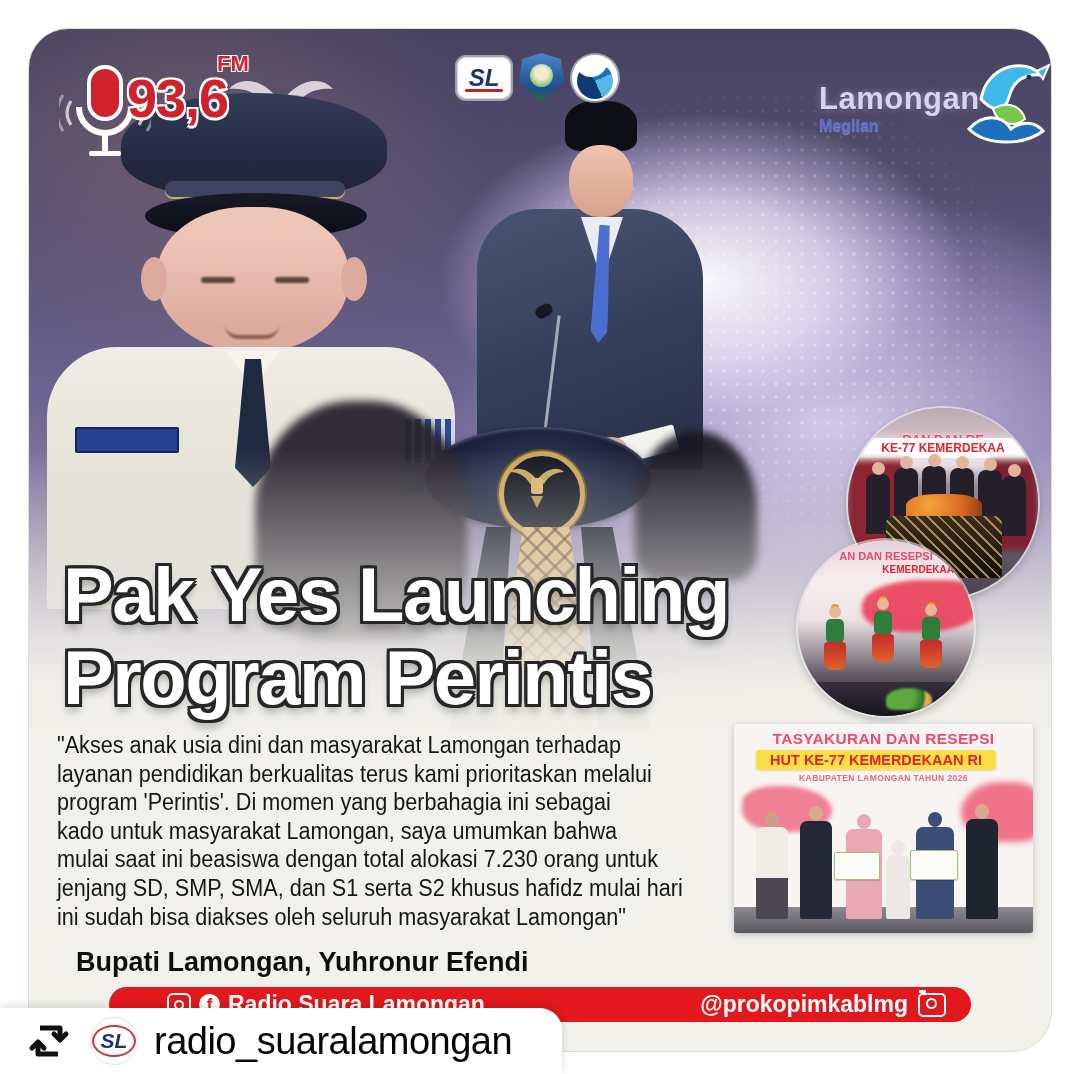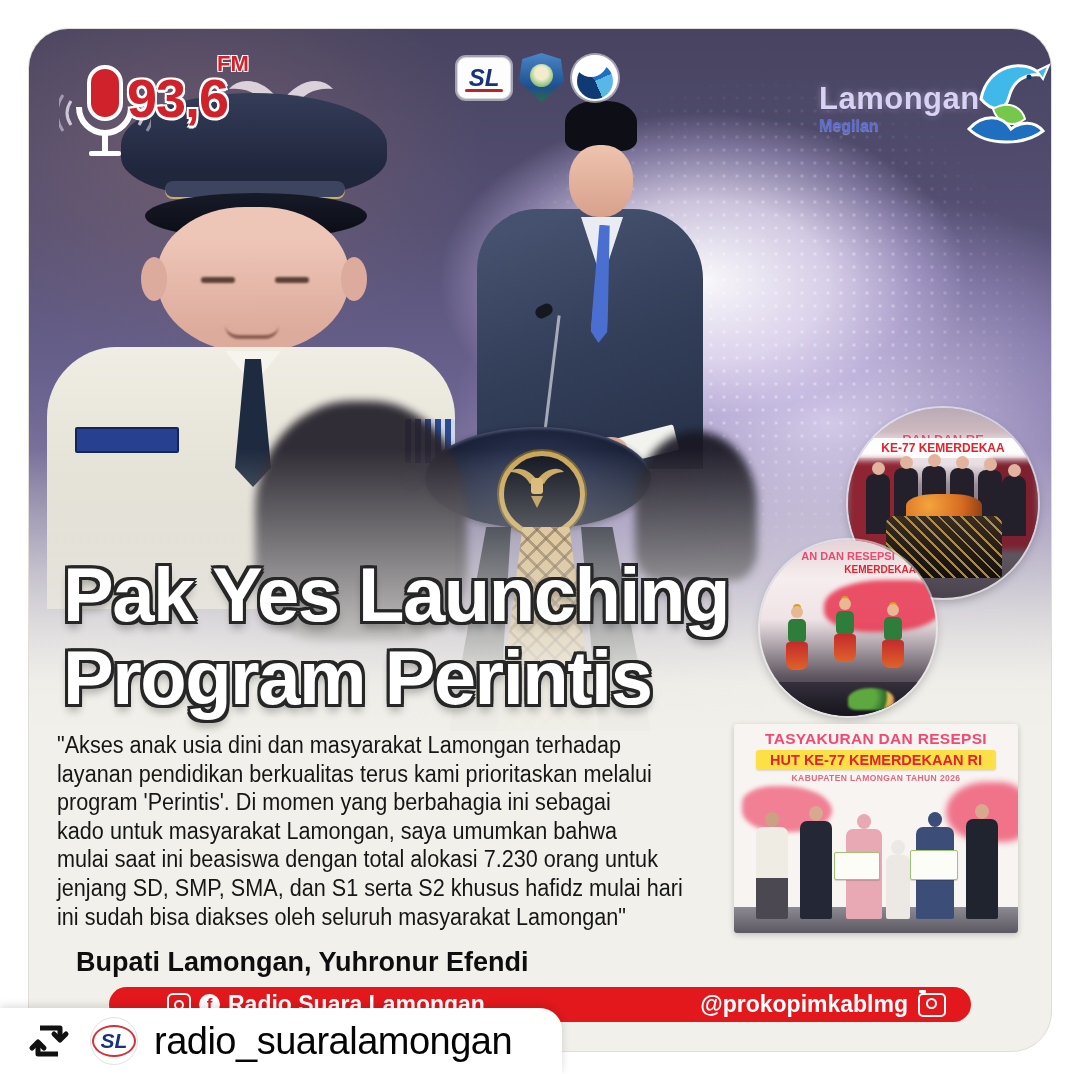--- a/index.html
+++ b/index.html
@@ -126,41 +126,41 @@
   .c1-curtain{position:absolute;left:0;top:52px;width:58px;height:90px;background:#8f2432;filter:blur(3px);}
   .c1-curtain2{position:absolute;right:0;top:52px;width:48px;height:90px;background:#7d2030;filter:blur(3px);}
   .c1-table{position:absolute;left:38px;top:108px;width:116px;height:62px;border-radius:8px 8px 4px 4px;
         background:
          repeating-linear-gradient(45deg, rgba(201,165,88,.8) 0 2px, rgba(0,0,0,0) 2px 8px),
          linear-gradient(180deg,#3a2c20,#14100c);}
   .c1-tumpeng{position:absolute;left:58px;top:86px;width:76px;height:28px;border-radius:40% 40% 20% 20%;
         background:radial-gradient(circle at 30% 40%,#f3a53c,#d86a22 60%,#8a3d14);filter:blur(.5px);}
   .c1-person{position:absolute;width:24px;height:60px;border-radius:8px 8px 0 0;background:#23202c;}
   .c1-person::before{content:"";position:absolute;left:6px;top:-12px;width:13px;height:13px;border-radius:50%;background:#e2b49e;}
-  .c2{left:731px;top:511px;width:176px;height:176px;background:linear-gradient(180deg,#e4d3d8 0%,#f6edee 22%,#efe3e6 45%,#5e5560 78%,#231f28 100%);}
+  .c2{left:769px;top:511px;width:176px;height:176px;background:linear-gradient(180deg,#e4d3d8 0%,#f6edee 22%,#efe3e6 45%,#5e5560 78%,#231f28 100%);}
   .c2-band1{position:absolute;left:0;top:10px;width:100%;text-align:center;font-size:11px;font-weight:bold;color:#e94b6e;filter:blur(.4px);}
   .c2-band2{position:absolute;left:0;top:24px;width:100%;text-align:right;font-size:10px;font-weight:bold;color:#e0232e;filter:blur(.4px);}
   .c2-wave{position:absolute;left:64px;top:40px;width:120px;height:52px;border-radius:50% 30% 50% 40%;background:#e8344f;filter:blur(2px);opacity:.85;}
   .c2-stage{position:absolute;left:0;bottom:0;width:100%;height:34px;background:linear-gradient(180deg,#35303c,#17141d);}
   .dancer{position:absolute;width:26px;height:66px;}
   .dancer::before{content:"";position:absolute;left:7px;top:0;width:12px;height:12px;border-radius:50%;
         background:#e8b793;box-shadow:0 -4px 0 -2px #d8a018;}
   .dancer .torso{position:absolute;left:4px;top:13px;width:18px;height:24px;border-radius:5px;background:#2e7d3a;}
   .dancer .skirt{position:absolute;left:2px;top:36px;width:22px;height:28px;border-radius:4px 4px 8px 8px;
         background:linear-gradient(180deg,#c42b2b,#e0622a);}
   .c2-flowers{position:absolute;left:88px;bottom:6px;width:46px;height:22px;border-radius:50% 50% 20% 20%;
         background:radial-gradient(circle at 30% 40%,#5da93f 40%,#2e6b2a 70%,rgba(0,0,0,0) 75%),
                    radial-gradient(circle at 70% 45%,#e8c24a 25%,#b9477d 60%,rgba(0,0,0,0) 70%);filter:blur(1px);}
   
   .quote{position:absolute;left:28px;top:702px;width:690px;color:#161616;font-size:23.5px;line-height:28.6px;}
   .quote div{white-space:nowrap;transform:scaleX(.92);transform-origin:left center;}
   .attrib{position:absolute;left:47px;top:918px;font-size:27px;font-weight:bold;color:#0e0e0e;}
   
   .gp{position:absolute;left:705px;top:695px;width:284px;height:209px;background:#f7f4f1;border-radius:3px;
-        overflow:hidden;box-shadow:0 2px 6px rgba(0,0,0,.2);}
+        overflow:hidden;box-shadow:0 2px 6px rgba(0,0,0,.2);padding-left:15px;}
   .gp-b1{position:absolute;left:0;top:6px;width:100%;text-align:center;font-size:15.5px;font-weight:bold;color:#ee4a74;letter-spacing:.3px;}
   .gp-b2{position:absolute;left:22px;top:26px;width:240px;height:20px;background:#fde047;border-radius:3px;box-shadow:0 1px 2px rgba(0,0,0,.12);
         text-align:center;font-size:14.5px;font-weight:bold;color:#e0232e;line-height:20px;}
   .gp-b3{position:absolute;left:0;top:49px;width:100%;text-align:center;font-size:8.5px;font-weight:bold;color:#e06a7c;letter-spacing:.4px;}
   .gp-map{position:absolute;left:8px;top:62px;width:90px;height:46px;border-radius:40% 60% 50% 50%;
         background:#f0647e;filter:blur(2px);opacity:.8;}
   .gp-map2{position:absolute;right:-8px;top:58px;width:80px;height:60px;border-radius:60% 40% 30% 60%;
         background:#ef5d78;filter:blur(3px);opacity:.85;}
   .gp-floor{position:absolute;left:0;bottom:0;width:100%;height:26px;background:linear-gradient(180deg,#8c8a92,#5b5862);}
   .gp-person{position:absolute;bottom:14px;border-radius:7px 7px 2px 2px;}

